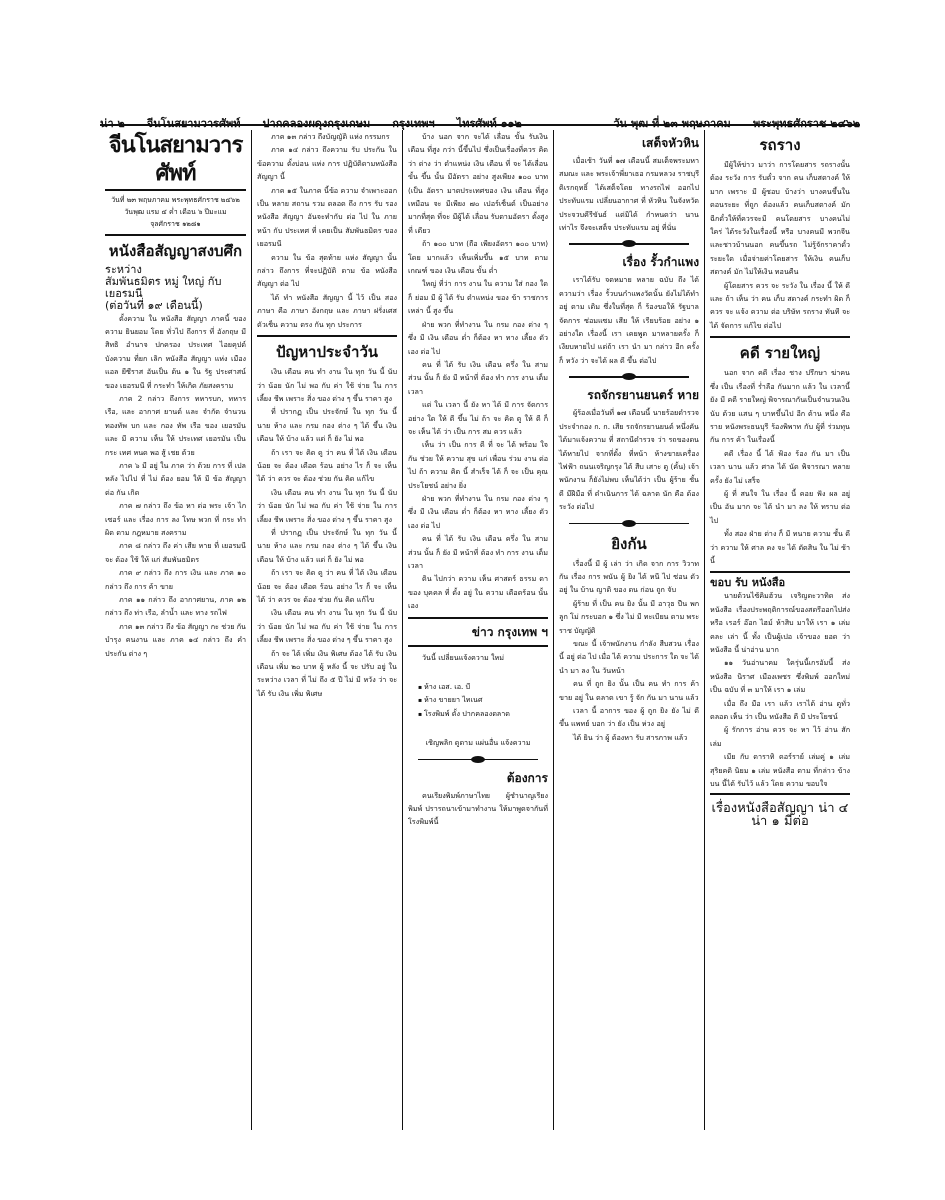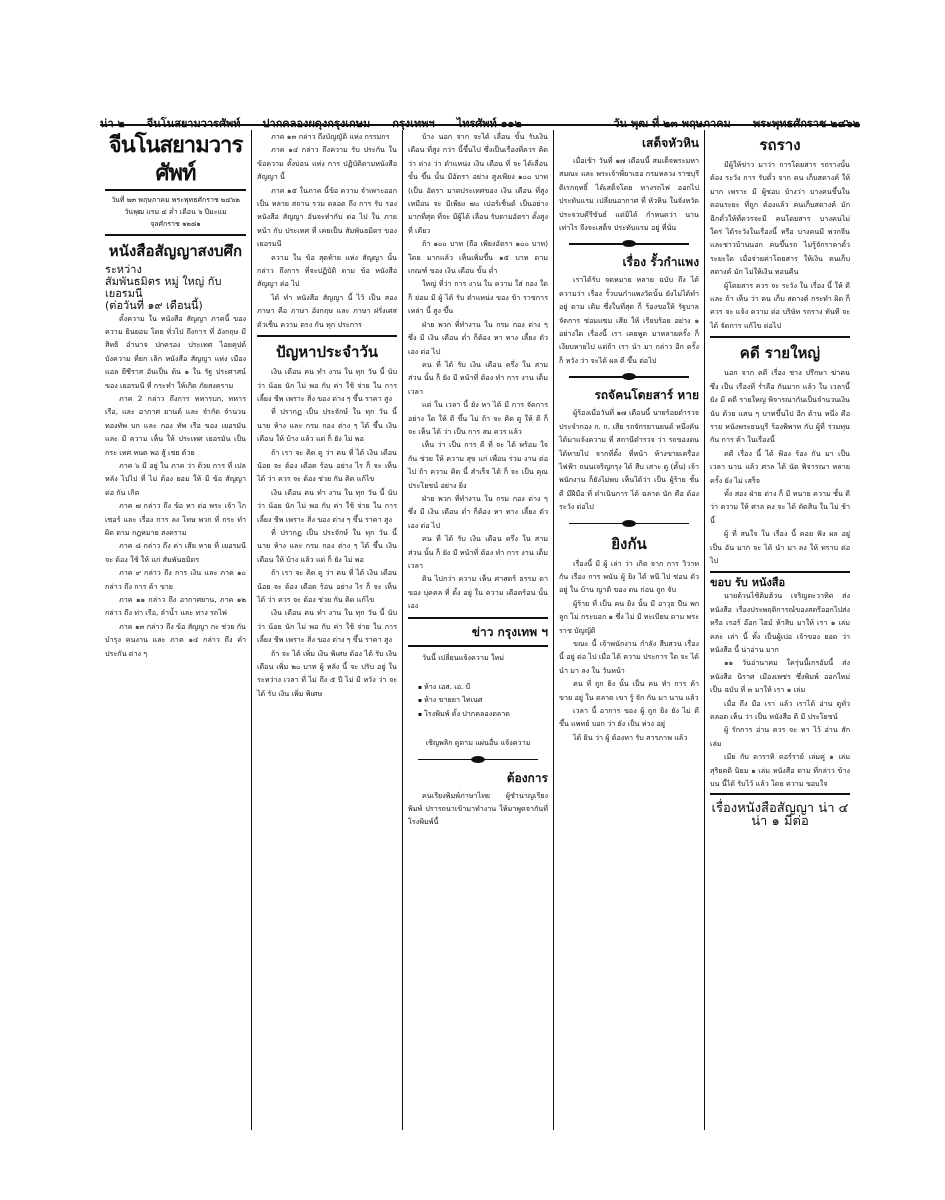--- a/index.html
+++ b/index.html
@@ -114,42 +114,42 @@
       <p>คนเรียงพิมพ์ภาษาไทย ผู้ชำนาญเรียงพิมพ์ ปรารถนาเข้ามาทำงาน ให้มาพูดจากันที่โรงพิมพ์นี้</p>
     </div>
 
     <div class="col">
       <div class="h-mid">เสด็จหัวหิน</div>
       <p>เมื่อเช้า วันที่ ๑๗ เดือนนี้ สมเด็จพระมหาสมณะ และ พระเจ้าพี่ยาเธอ กรมหลวง ราชบุรีดิเรกฤทธิ์ ได้เสด็จโดย ทางรถไฟ ออกไป ประทับแรม เปลี่ยนอากาศ ที่ หัวหิน ในจังหวัด ประจวบคีรีขันธ์ แต่มิได้ กำหนดว่า นานเท่าไร จึงจะเสด็จ ประทับแรม อยู่ ที่นั่น</p>
       <div class="orn"></div>
       <div class="h-mid">เรื่อง รั้วกำแพง</div>
       <p>เราได้รับ จดหมาย หลาย ฉบับ ถึง ได้ความว่า เรื่อง รั้วบนกำแพงวัดนั้น ยังไม่ได้ทำ อยู่ ตาม เดิม ซึ่งในที่สุด ก็ ร้องขอให้ รัฐบาล จัดการ ซ่อมแซม เสีย ให้ เรียบร้อย อย่าง ๑ อย่างใด เรื่องนี้ เรา เคยพูด มาหลายครั้ง ก็เงียบหายไป แต่ถ้า เรา นำ มา กล่าว อีก ครั้ง ก็ หวัง ว่า จะได้ ผล ดี ขึ้น ต่อไป</p>
       <div class="orn"></div>
-      <div class="h-mid">รถจัคนโดยสาร์ หาย</div>
+      <div class="h-mid">รถจักรยานยนตร์ หาย</div>
       <p>ผู้ร้องเมื่อวันที่ ๑๗ เดือนนี้ นายร้อยตำรวจ ประจำกอง ก. ก. เสีย รถจักรยานยนต์ หนึ่งคัน ได้มาแจ้งความ ที่ สถานีตำรวจ ว่า รถของตน ได้หายไป จากที่ตั้ง ที่หน้า ห้างขายเครื่องไฟฟ้า ถนนเจริญกรุง ได้ สืบ เสาะ ดู (คั้น) เจ้าพนักงาน ก็ยังไม่พบ เห็นได้ว่า เป็น ผู้ร้าย ชั้น ดี มีฝีมือ ที่ ดำเนินการ ได้ ฉลาด นัก คือ ต้อง ระวัง ต่อไป</p>
       <div class="orn"></div>
       <div class="h-big">ยิงกัน</div>
       <p>เรื่องนี้ มี ผู้ เล่า ว่า เกิด จาก การ วิวาท กัน เรื่อง การ พนัน ผู้ ยิง ได้ หนี ไป ซ่อน ตัว อยู่ ใน บ้าน ญาติ ของ ตน ก่อน ถูก จับ</p>
       <p>ผู้ร้าย ที่ เป็น คน ยิง นั้น มี อาวุธ ปืน พก ลูก โม่ กระบอก ๑ ซึ่ง ไม่ มี ทะเบียน ตาม พระ ราช บัญญัติ</p>
       <p>ขณะ นี้ เจ้าพนักงาน กำลัง สืบสวน เรื่อง นี้ อยู่ ต่อ ไป เมื่อ ได้ ความ ประการ ใด จะ ได้ นำ มา ลง ใน วันหน้า</p>
       <p>คน ที่ ถูก ยิง นั้น เป็น คน ทำ การ ค้า ขาย อยู่ ใน ตลาด เขา รู้ จัก กัน มา นาน แล้ว</p>
       <p>เวลา นี้ อาการ ของ ผู้ ถูก ยิง ยัง ไม่ ดี ขึ้น แพทย์ บอก ว่า ยัง เป็น ห่วง อยู่</p>
       <p>ได้ ยิน ว่า ผู้ ต้องหา รับ สารภาพ แล้ว</p>
     </div>
 
     <div class="col">
       <div class="h-big">รถราง</div>
       <p>มีผู้ให้ข่าว มาว่า การโดยสาร รถรางนั้น ต้อง ระวัง การ รับตั๋ว จาก คน เก็บสตางค์ ให้มาก เพราะ มี ผู้ชอบ บ้างว่า บางคนขึ้นใน ตอนระยะ ที่ถูก ต้องแล้ว คนเก็บสตางค์ มัก ฉีกตั๋วให้ที่ควรจะมี คนโดยสาร บางคนไม่ ใคร่ ได้ระวังในเรื่องนี้ หรือ บางคนมี พวกจีน และชาวบ้านนอก คนขึ้นรถ ไม่รู้จักราคาตั๋ว ระยะใด เมื่อจ่ายค่าโดยสาร ให้เงิน คนเก็บสตางค์ มัก ไม่ให้เงิน ทอนคืน</p>
       <p>ผู้โดยสาร ควร จะ ระวัง ใน เรื่อง นี้ ให้ ดี และ ถ้า เห็น ว่า คน เก็บ สตางค์ กระทำ ผิด ก็ ควร จะ แจ้ง ความ ต่อ บริษัท รถราง ทันที จะ ได้ จัดการ แก้ไข ต่อไป</p>
       <div class="thick"></div>
       <div class="h-big">คดี รายใหญ่</div>
       <p>นอก จาก คดี เรื่อง ชาง ปรึกษา ฆ่าคน ซึ่ง เป็น เรื่องที่ ร่ำลือ กันมาก แล้ว ใน เวลานี้ ยัง มี คดี รายใหญ่ พิจารณากันเป็นจำนวนเงิน นับ ด้วย แสน ๆ บาทขึ้นไป อีก ด้าน หนึ่ง คือ ราย หนังพระธนบุรี ร้องพิพาท กับ ผู้ที่ ร่วมทุนกัน การ ค้า ในเรื่องนี้</p>
       <p>คดี เรื่อง นี้ ได้ ฟ้อง ร้อง กัน มา เป็น เวลา นาน แล้ว ศาล ได้ นัด พิจารณา หลาย ครั้ง ยัง ไม่ เสร็จ</p>
+      <p>ผู้ ที่ สนใจ ใน เรื่อง นี้ คอย ฟัง ผล อยู่ เป็น อัน มาก จะ ได้ นำ มา ลง ให้ ทราบ ต่อ ไป</p>
       <p>ทั้ง สอง ฝ่าย ต่าง ก็ มี ทนาย ความ ชั้น ดี ว่า ความ ให้ ศาล คง จะ ได้ ตัดสิน ใน ไม่ ช้า นี้</p>
-      <p>ผู้ ที่ สนใจ ใน เรื่อง นี้ คอย ฟัง ผล อยู่ เป็น อัน มาก จะ ได้ นำ มา ลง ให้ ทราบ ต่อ ไป</p>
       <div class="thick"></div>
       <div class="h-small" style="font-weight:bold;">ขอบ รับ หนังสือ</div>
       <p>นายต้วนไซ้คิมฮ้วน เจริญตะวาทิต ส่งหนังสือ เรื่องประพฤติการณ์ของสตรีออกไปส่ง หรือ เรอร์ อ๊อก ไฮม์ ห้าสิบ มาให้ เรา ๑ เล่ม คละ เล่า นี้ ทั้ง เป็นผู้เปอ เจ้าของ ยอด ว่า หนังสือ นี้ น่าอ่าน มาก</p>
       <p>๑๑ วันอ่านาคม ใครุ่นนี้เกรอัมนี้ ส่งหนังสือ นิราศ เมืองเพชร ซึ่งพิมพ์ ออกใหม่ เป็น ฉบับ ที่ ๓ มาให้ เรา ๑ เล่ม</p>
       <p>เมื่อ ถึง มือ เรา แล้ว เราได้ อ่าน ดูทั่ว ตลอด เห็น ว่า เป็น หนังสือ ดี มี ประโยชน์</p>
       <p>ผู้ รักการ อ่าน ควร จะ หา ไว้ อ่าน สัก เล่ม</p>
       <p>เมีย กับ ดาราทิ ดอร์ราย์ เล่มคู่ ๑ เล่ม สุริยคติ นิยม ๑ เล่ม หนังสือ ตาม ที่กล่าว ข้างบน นี้ได้ รับไว้ แล้ว โดย ความ ขอบใจ</p>
       <div class="mast-rule"></div>
       <div class="footnote">เรื่องหนังสือสัญญา น่า ๔ น่า ๑ มีต่อ</div>
     </div>

